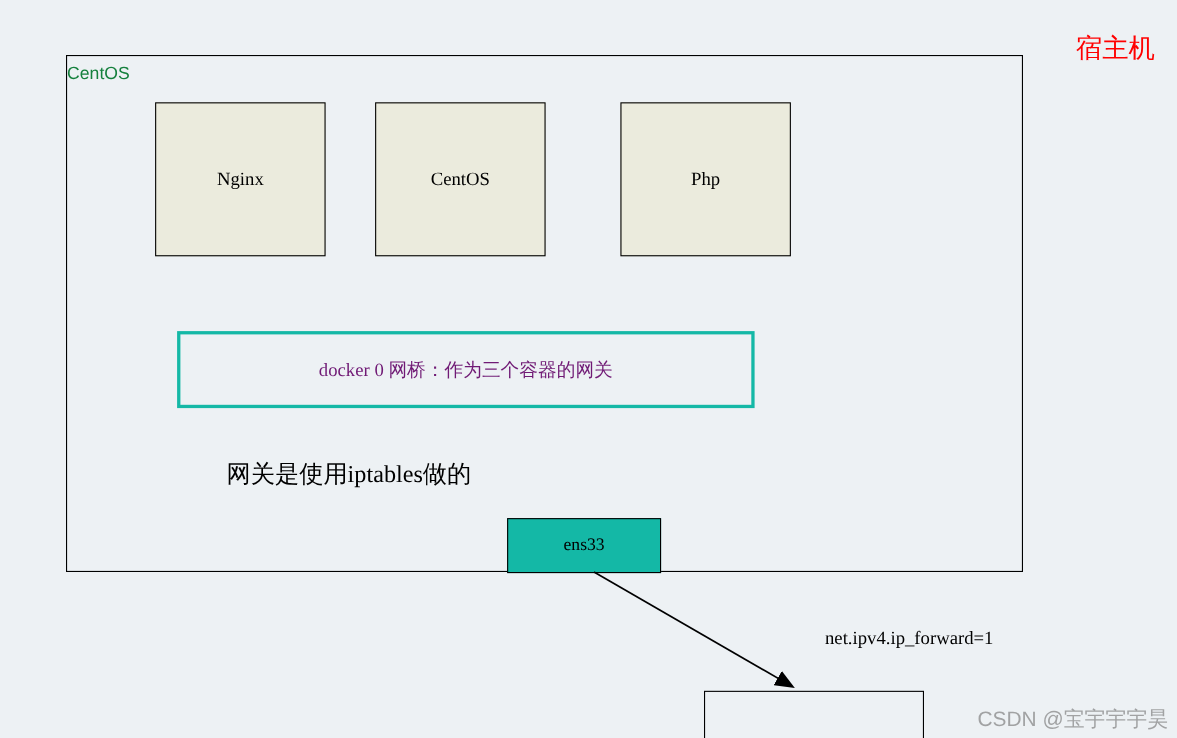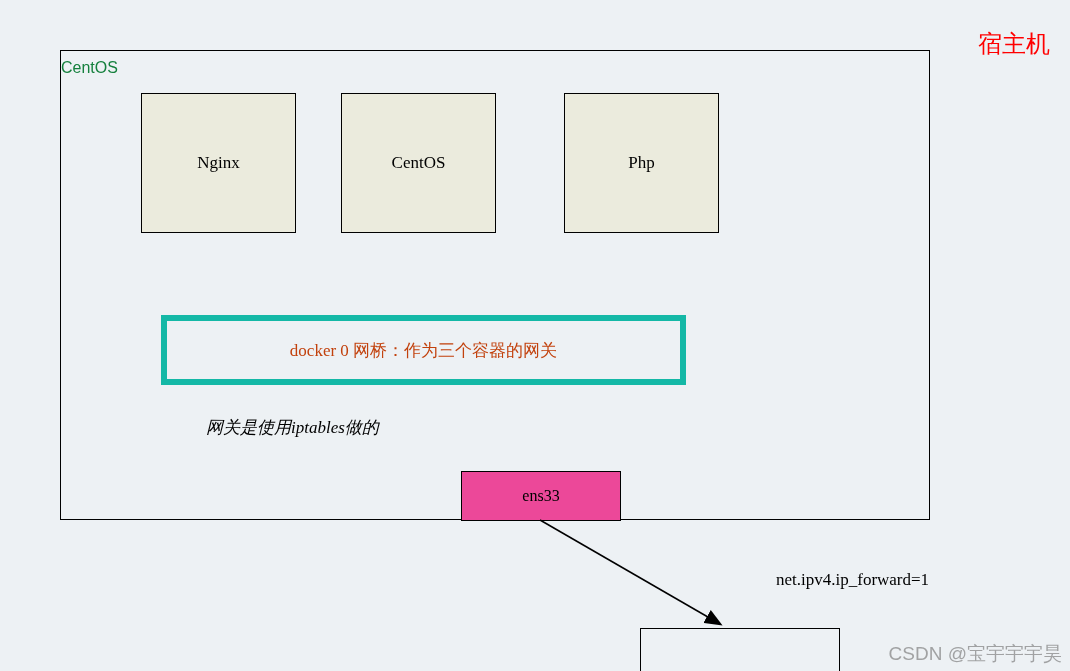--- a/index.html
+++ b/index.html
@@ -48,57 +48,55 @@
     justify-content: center;
     font-family: "Times New Roman", serif;
     font-size: 17px;
   }
   .nginx { left: 80px; }
   .tomcat { left: 280px; }
   .php { left: 475px; margin-left: 28px; }
   .bridge-box {
     position: absolute;
     left: 100px;
-    top: 264px;
+    top: 250px;
     width: 525px;
     height: 70px;
-    border: 6px solid #14b8a6;
+    border: 3px solid #14b8a6;
     display: flex;
     align-items: center;
     justify-content: center;
-    color: #c2410c;
+    color: #701a75;
     font-size: 17px;
   }
   .gateway-note {
     position: absolute;
     left: 145px;
     top: 365px;
-    font-size: 17px;
-    font-style: italic;
+    font-size: 22px;
   }
   .ens33-box {
     position: absolute;
     left: 400px;
     top: 420px;
-    width: 160px;
+    width: 140px;
     height: 50px;
     border: 1px solid #000;
-    background: #ec4899;
+    background: #14b8a6;
     display: flex;
     align-items: center;
     justify-content: center;
     font-family: "Times New Roman", serif;
   }
   .forward-label {
     position: absolute;
     left: 750px;
     top: 570px;
     font-family: "Times New Roman", serif;
     font-size: 17px;
-    margin-left: 26px;
   }
   .target-box {
     position: absolute;
     left: 640px;
     top: 628px;
     width: 200px;
     height: 80px;
     border: 1px solid #000;
   }
   .arrow-svg {

